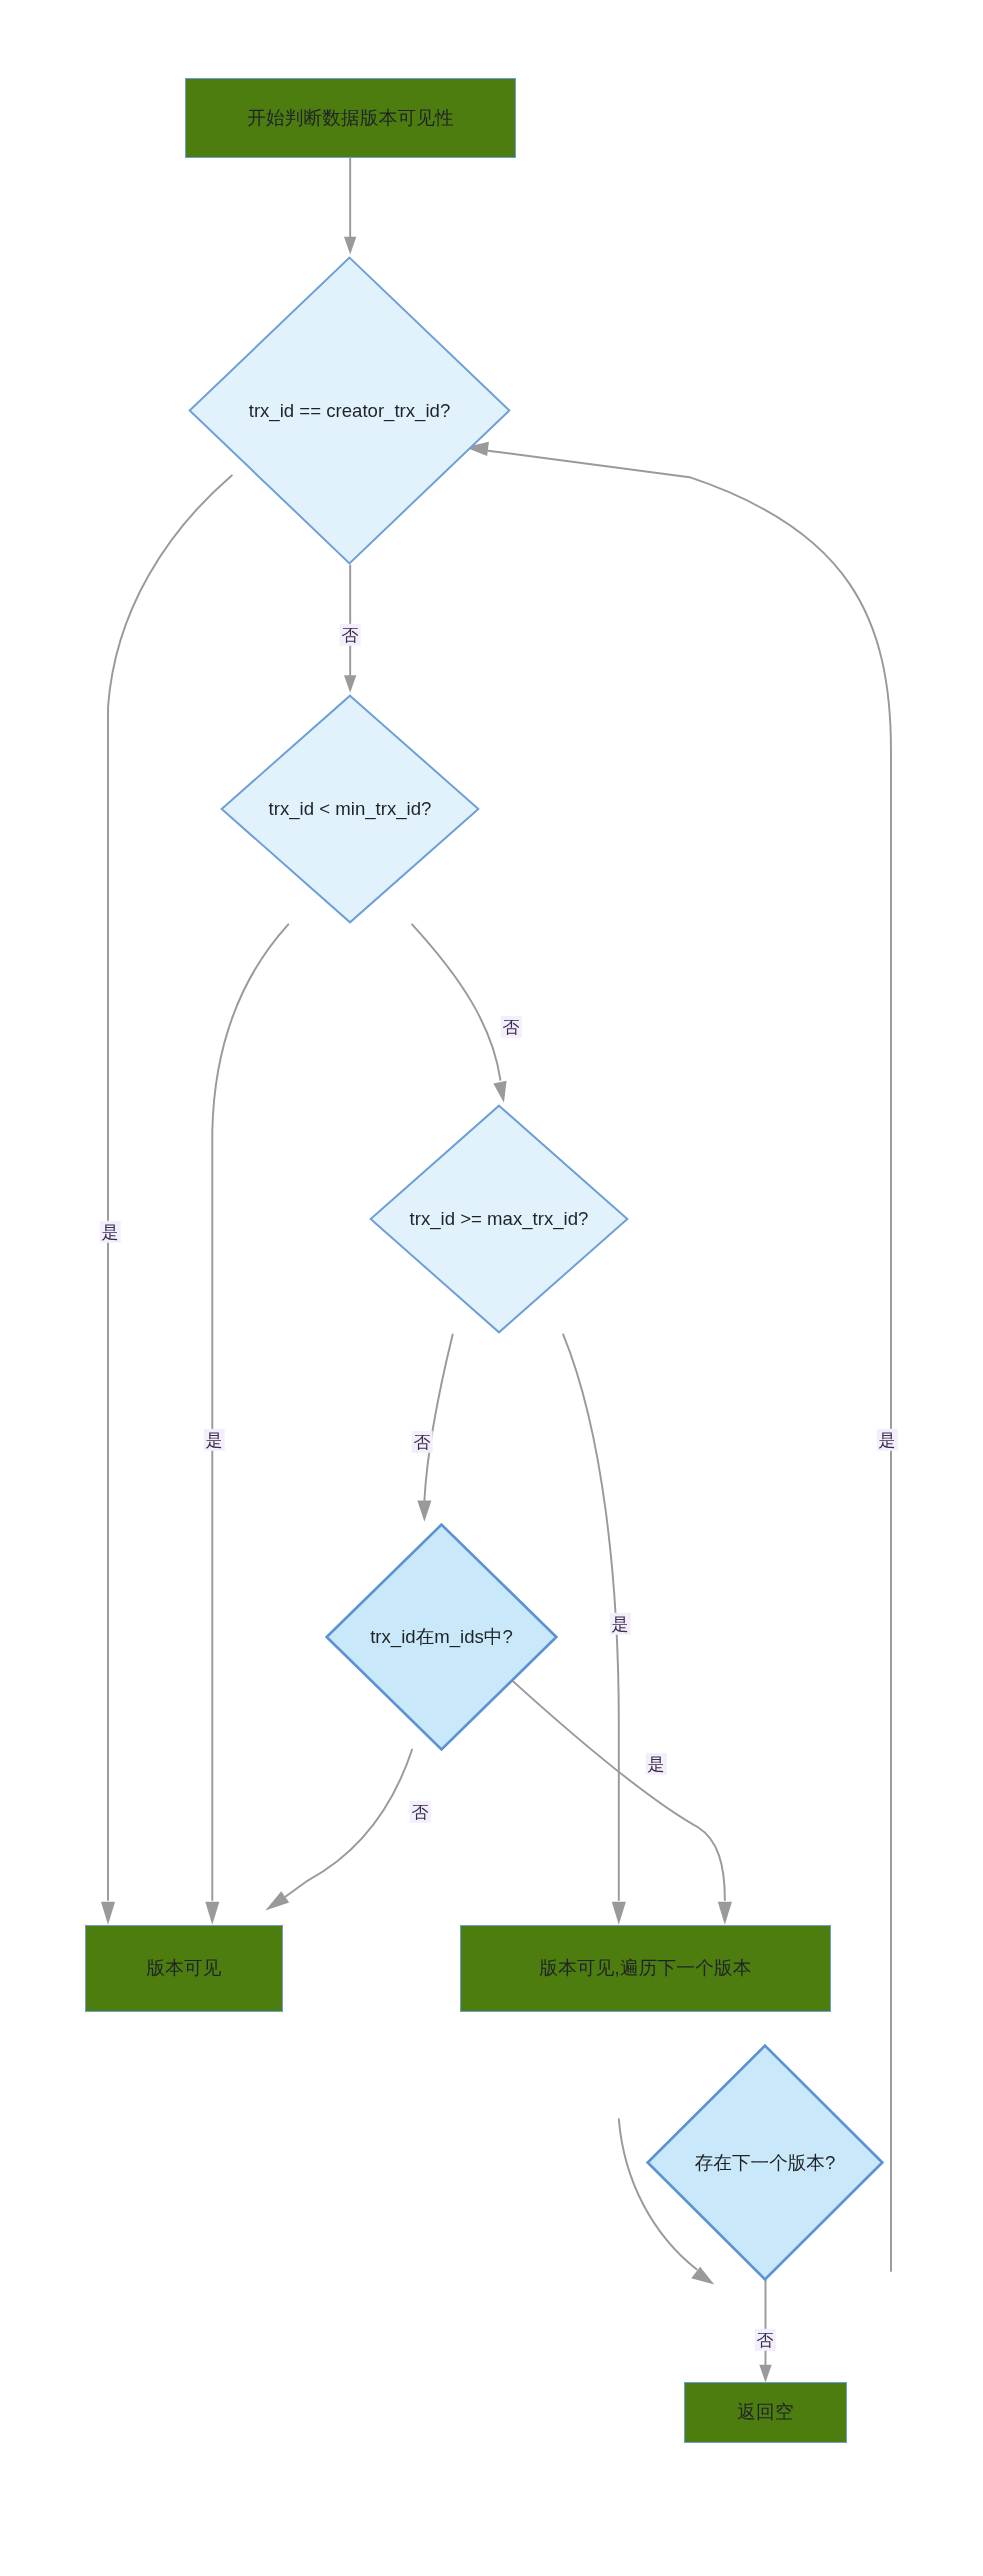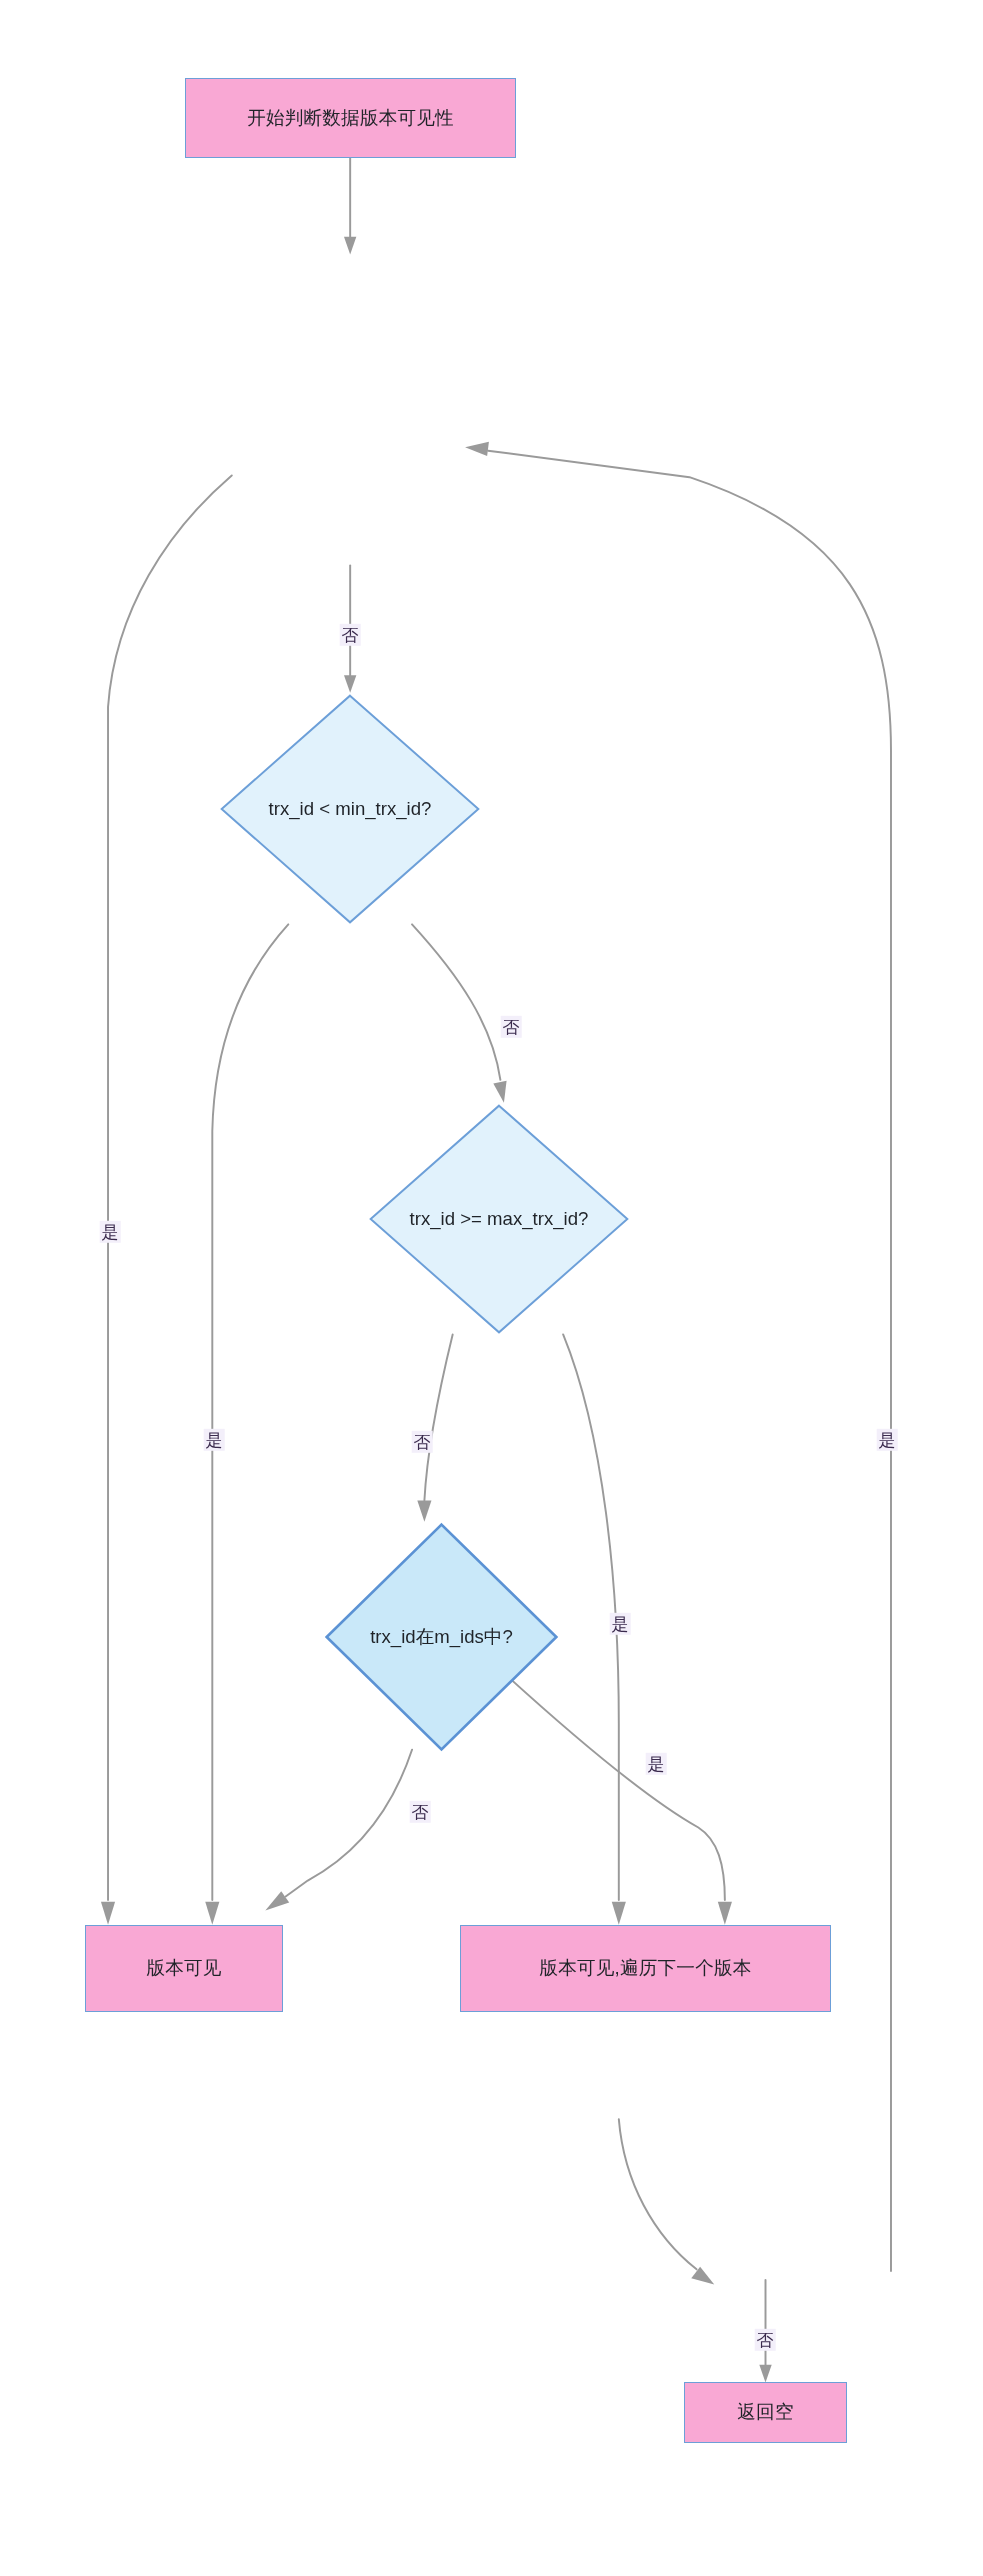--- a/index.html
+++ b/index.html
@@ -37,21 +37,21 @@
     fill: #9a9a9a;
     stroke: none;
   }
 
   
   .node {
     position: absolute;
     box-sizing: border-box;
   }
   .node-rect {
-    background: #f9a8d4;
+    background: #4d7c0f;
     border: 1.8px solid #6c9fd8;
     display: flex;
     align-items: center;
     justify-content: center;
     text-align: center;
   }
   .node-rect .node-label {
     color: #1f2328;
     font-size: 18.6px;
     line-height: 1.3;
@@ -168,20 +168,26 @@
     <g>
       <path class="edge-path" d="M 866,2580 L 866,2678"></path>
       <polygon class="arrow-head" points="866,2696 859,2676 873,2676"></polygon>
     </g>
   </svg>
 
   <div class="node node-rect" style="left:185px; top:78px; width:331px; height:80px;">
     <span class="node-label">开始判断数据版本可见性</span>
   </div>
 
+  <div class="node node-diamond" style="left:187px; top:255px; width:325px; height:311px;">
+    <svg class="dia-shape" viewBox="0 0 368 352" preserveAspectRatio="none">
+      <polygon points="184,3 365,176 184,349 3,176"></polygon>
+    </svg>
+    <span class="node-label">trx_id == creator_trx_id?</span>
+  </div>
 
   <div class="node node-diamond" style="left:219px; top:693px; width:262px; height:232px;">
     <svg class="dia-shape" viewBox="0 0 296 262" preserveAspectRatio="none">
       <polygon points="148,3 293,131 148,259 3,131"></polygon>
     </svg>
     <span class="node-label">trx_id &lt; min_trx_id?</span>
   </div>
 
   <div class="node node-diamond" style="left:368px; top:1103px; width:262px; height:232px;">
     <svg class="dia-shape" viewBox="0 0 296 262" preserveAspectRatio="none">
@@ -198,20 +204,26 @@
   </div>
 
   <div class="node node-rect" style="left:85px; top:1925px; width:198px; height:87px;">
     <span class="node-label">版本可见</span>
   </div>
 
   <div class="node node-rect" style="left:460px; top:1925px; width:371px; height:87px;">
     <span class="node-label">版本可见,遍历下一个版本</span>
   </div>
 
+  <div class="node node-diamond accent" style="left:645px; top:2043px; width:240px; height:239px;">
+    <svg class="dia-shape" viewBox="0 0 272 270" preserveAspectRatio="none">
+      <polygon points="136,3 269,135 136,267 3,135"></polygon>
+    </svg>
+    <span class="node-label">存在下一个版本?</span>
+  </div>
 
   <div class="node node-rect" style="left:684px; top:2382px; width:163px; height:61px;">
     <span class="node-label">返回空</span>
   </div>
 
   <span class="edge-label" style="left:110px; top:1232px;">是</span>
 
   <span class="edge-label" style="left:350px; top:635px;">否</span>
 
   <span class="edge-label" style="left:214px; top:1440px;">是</span>

